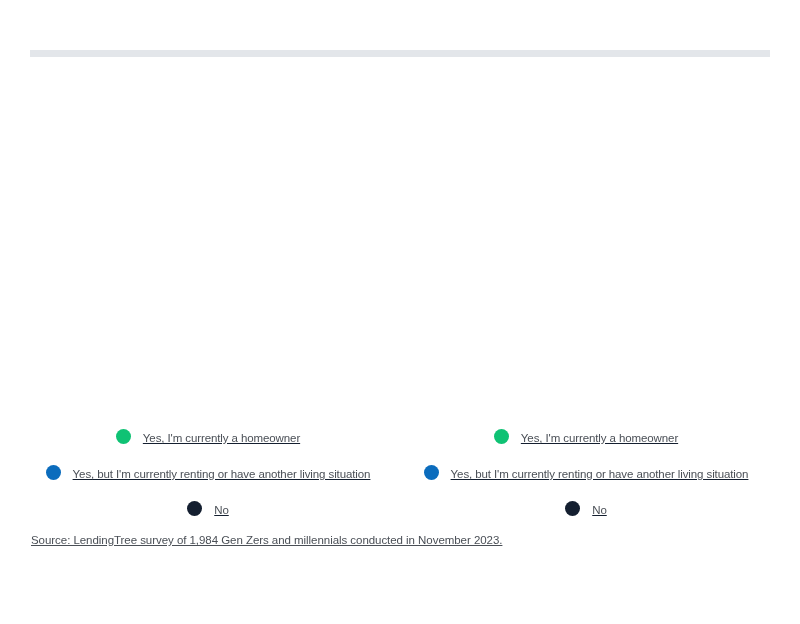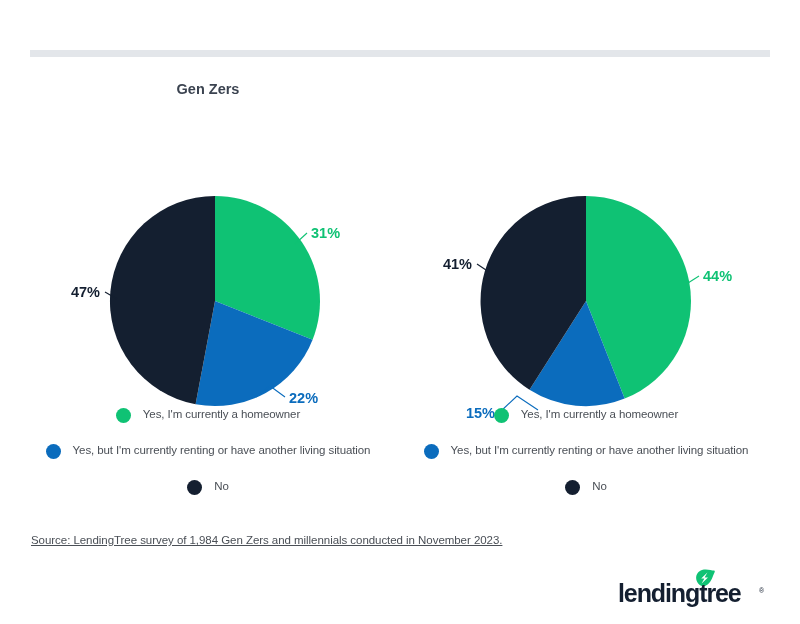--- a/index.html
+++ b/index.html
@@ -95,24 +95,25 @@
 
   
   .legend {
     position: absolute;
     left: 0;
     top: 336px;
     width: 400px;
   }
   .legend-row {
     display: flex;
-    align-items: flex-start;
+    align-items: flex-end;
     justify-content: center;
     height: 36px;
     white-space: nowrap;
+    text-decoration: underline;
   }
   .legend-dot {
     width: 15px;
     height: 15px;
     border-radius: 50%;
     flex: 0 0 auto;
     margin-right: 12px;
   }
   .legend-text {
     font-size: 11.5px;
@@ -144,75 +145,38 @@
 </head>
 <body>
 
 <div class="infographic">
 
   <div class="header-rule"></div>
 
   <div class="panels">
 
     <div class="panel left">
-      <div class="panel-title">Gen Zers</div>
-      <div class="pie-wrap">
-        <svg class="pie-svg" width="400" height="300" viewBox="0 0 400 300">
-
-          <path fill="#0fc274" d="M 207 181 L 207 76 A 105 105 0 0 1 304.6 219.7 Z"></path>
-
-          <path fill="#0b6cbd" d="M 207 181 L 304.6 219.7 A 105 105 0 0 1 187.6 284.2 Z"></path>
-
-          <path fill="#141f30" d="M 207 181 L 187.6 284.2 A 105 105 0 0 1 207 76 Z"></path>
-
-          <path class="leader" stroke="#0fc274" d="M 287 124 L 299 113"></path>
-          <path class="leader" stroke="#0b6cbd" d="M 248 277 L 262 266 L 277 277"></path>
-          <path class="leader" stroke="#141f30" d="M 97 172 L 109 179"></path>
-
-          <text class="slice-label" x="303" y="118" fill="#0fc274" text-anchor="start">31%</text>
-          <text class="slice-label" x="281" y="283" fill="#0b6cbd" text-anchor="start">22%</text>
-          <text class="slice-label" x="92" y="177" fill="#141f30" text-anchor="end">47%</text>
-        </svg>
-      </div>
 
       <div class="legend">
         <div class="legend-row">
           <span class="legend-dot" style="background:#0fc274"></span>
           <span class="legend-text">Yes, I'm currently a homeowner</span>
         </div>
         <div class="legend-row">
           <span class="legend-dot" style="background:#0b6cbd"></span>
           <span class="legend-text">Yes, but I'm currently renting or have another living situation</span>
         </div>
         <div class="legend-row">
           <span class="legend-dot" style="background:#141f30"></span>
           <span class="legend-text">No</span>
         </div>
       </div>
     </div>
 
     <div class="panel right">
-      <div class="pie-wrap">
-        <svg class="pie-svg" width="400" height="300" viewBox="0 0 400 300">
-
-          <path fill="#0fc274" d="M 200 181 L 200 76 A 105 105 0 0 1 238.7 278.6 Z"></path>
-
-          <path fill="#0b6cbd" d="M 200 181 L 238.7 278.6 A 105 105 0 0 1 143.5 269.8 Z"></path>
-
-          <path fill="#141f30" d="M 200 181 L 143.5 269.8 A 105 105 0 0 1 200 76 Z"></path>
-
-          <path class="leader" stroke="#0fc274" d="M 302 163 L 313 156"></path>
-          <path class="leader" stroke="#0b6cbd" d="M 114 292 L 131 276 L 152 290"></path>
-          <path class="leader" stroke="#141f30" d="M 91 144 L 103 152"></path>
-
-          <text class="slice-label" x="317" y="161" fill="#0fc274" text-anchor="start">44%</text>
-          <text class="slice-label" x="109" y="298" fill="#0b6cbd" text-anchor="end">15%</text>
-          <text class="slice-label" x="86" y="149" fill="#141f30" text-anchor="end">41%</text>
-        </svg>
-      </div>
 
       <div class="legend">
         <div class="legend-row">
           <span class="legend-dot" style="background:#0fc274"></span>
           <span class="legend-text">Yes, I'm currently a homeowner</span>
         </div>
         <div class="legend-row">
           <span class="legend-dot" style="background:#0b6cbd"></span>
           <span class="legend-text">Yes, but I'm currently renting or have another living situation</span>
         </div>
@@ -220,26 +184,14 @@
           <span class="legend-dot" style="background:#141f30"></span>
           <span class="legend-text">No</span>
         </div>
       </div>
     </div>
 
   </div>
 
   <div class="source-note">Source: LendingTree survey of 1,984 Gen Zers and millennials conducted in November 2023.</div>
 
-  <div class="logo">
-    <svg class="logo-svg" width="160" height="40" viewBox="0 0 160 40">
-
-      <g transform="translate(77,0)">
-        <path fill="#0fc274" d="M3.4 14.8 C-1.0 9.6 1.4 2.6 7.0 0.9 C11.2 -0.4 16.4 1.1 19.0 1.6 C19.8 1.8 20.0 2.4 19.6 3.2 C17.8 7.0 16.4 12.4 13.0 15.2 C9.6 18.0 5.8 17.6 3.4 14.8 Z"></path>
-        <path fill="#ffffff" d="M12.4 3.6 L6.2 9.4 L9.4 9.6 L6.6 14.6 L13.0 8.6 L9.6 8.4 Z"></path>
-      </g>
-
-      <text x="0" y="33" font-family="'Liberation Sans', sans-serif" font-size="25" font-weight="bold" fill="#141f30" letter-spacing="-1.1">lendingtree</text>
-      <text x="141" y="24" font-family="'Liberation Sans', sans-serif" font-size="7" fill="#141f30">®</text>
-    </svg>
-  </div>
 
 </div>
 
 </body></html>

